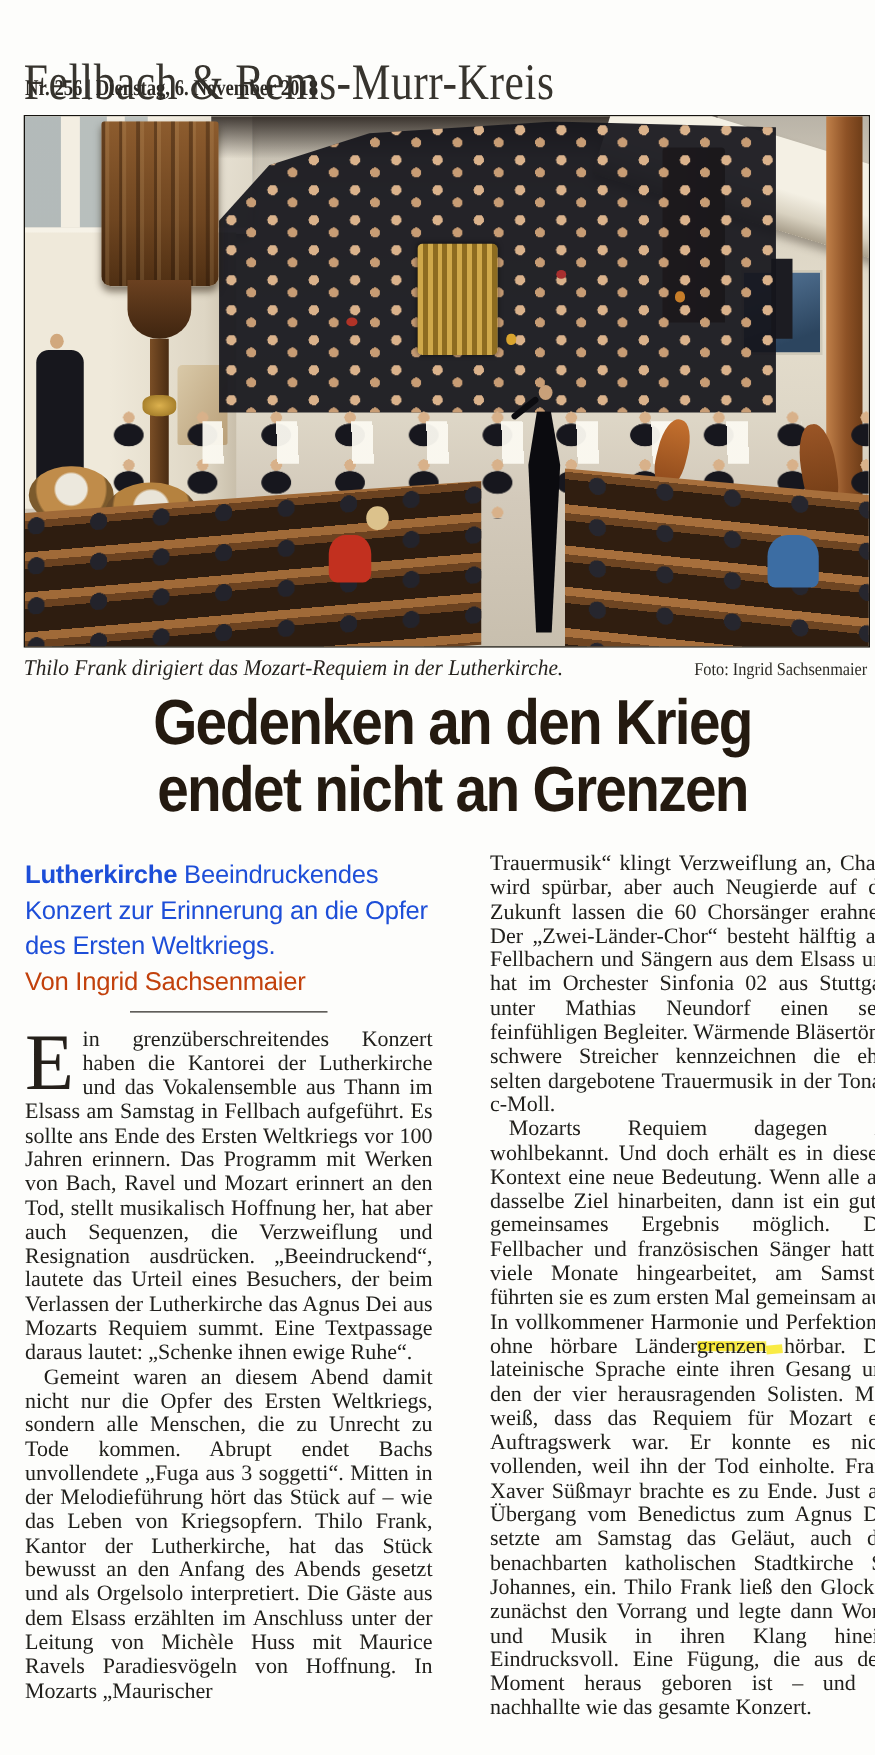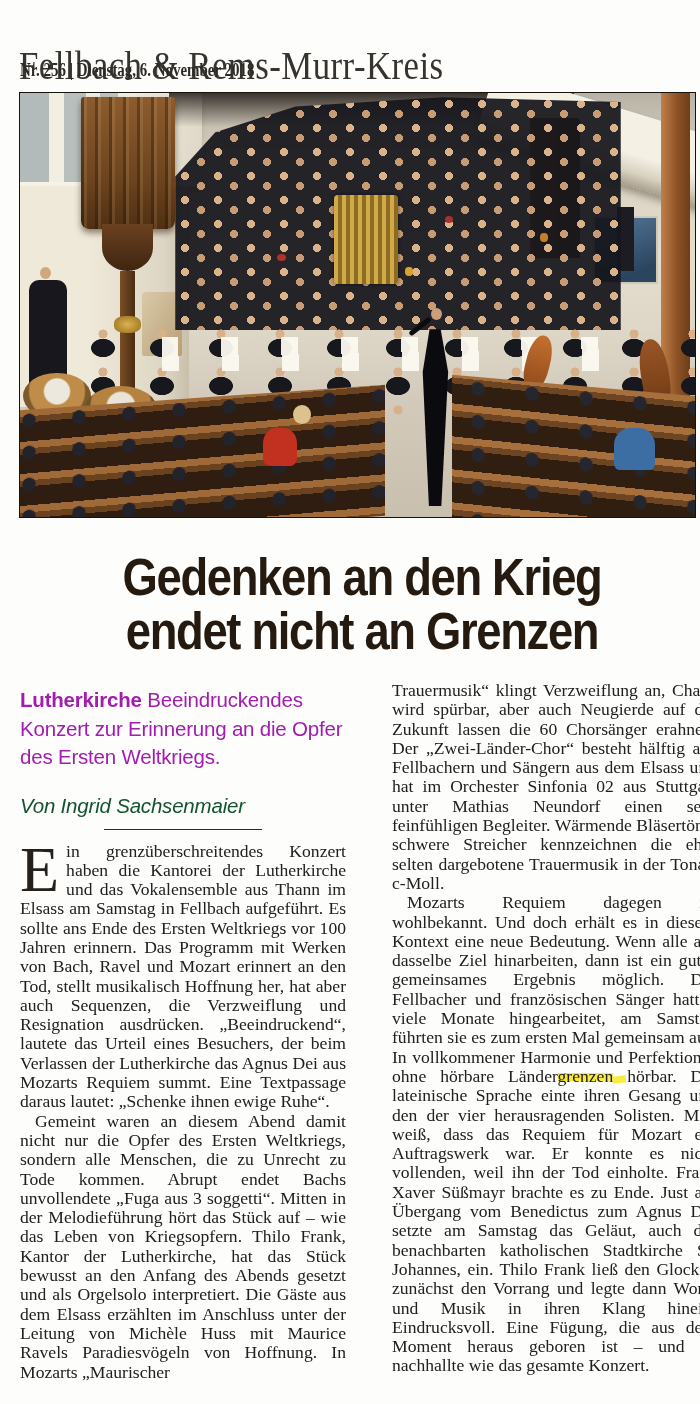--- a/index.html
+++ b/index.html
@@ -143,24 +143,24 @@
     letter-spacing:-1.5px; color:#241a10;
     transform:scaleX(.89); transform-origin:center top; }
   .headline-inner span { display:block; }
 
   
   .col { position:absolute; width:326px; }
   .col1 { left:20px;  top:686px; }
   .col2 { left:392px; top:681px; width:324px; }
 
   .lead { margin:0; font-family:"Liberation Sans", sans-serif;
-    font-size:20.5px; line-height:28.5px; color:#a21caf; letter-spacing:-.2px; }
+    font-size:20.5px; line-height:28.5px; color:#1d4ed8; letter-spacing:-.2px; }
   .kicker { font-weight:700; }
-  .byline { font-family:"Liberation Sans", sans-serif; font-style:italic;
-    font-size:20.5px; line-height:28px; color:#14532d; letter-spacing:-.2px;margin-top:20px; }
+  .byline { font-family:"Liberation Sans", sans-serif; 
+    font-size:20.5px; line-height:28px; color:#c2410c; letter-spacing:-.2px; }
   .rule { border:none; border-top:1.6px solid #2c2a26; width:158px; margin:9px auto 0 auto; }
 
   p.body { margin:0; font-family:"Liberation Serif", serif;
     font-size:17.6px; line-height:19.3px; text-align:justify;
     color:#21201c; hyphens:auto; -webkit-hyphens:auto; }
   p.body.first { margin-top:12px; }
   p.body.indent { text-indent:15px; }
   .dropcap { float:left; font-family:"Liberation Serif", serif;
     font-size:64px; line-height:50px; padding:3px 7px 0 0; color:#25201a; }
 
@@ -211,20 +211,24 @@
     <div class="ph-pews-left"></div>
     <div class="ph-pews-right"></div>
     <div class="ph-red-lady"></div>
     <div class="ph-blonde-head"></div>
     <div class="ph-blue-man"></div>
     <div class="ph-conductor-arm"></div>
     <div class="ph-conductor"></div>
     <div class="ph-conductor-head"></div>
   </figure>
 
+  <div class="caption-row">
+    <span class="caption">Thilo Frank dirigiert das Mozart-Requiem in der Lutherkirche.</span>
+    <span class="credit">Foto: Ingrid Sachsenmaier</span>
+  </div>
 
   <h2 class="headline" style="margin:0;padding-left:12px;">
     <div class="headline-inner">
       <span>Gedenken an den Krieg</span>
       <span>endet nicht an Grenzen</span>
     </div>
   </h2>
 
   <div class="col col1">
     <p class="lead"><span class="kicker">Lutherkirche</span><span> Beeindruckendes Konzert zur Erinnerung an die Opfer des Ersten Weltkriegs.</span></p>

